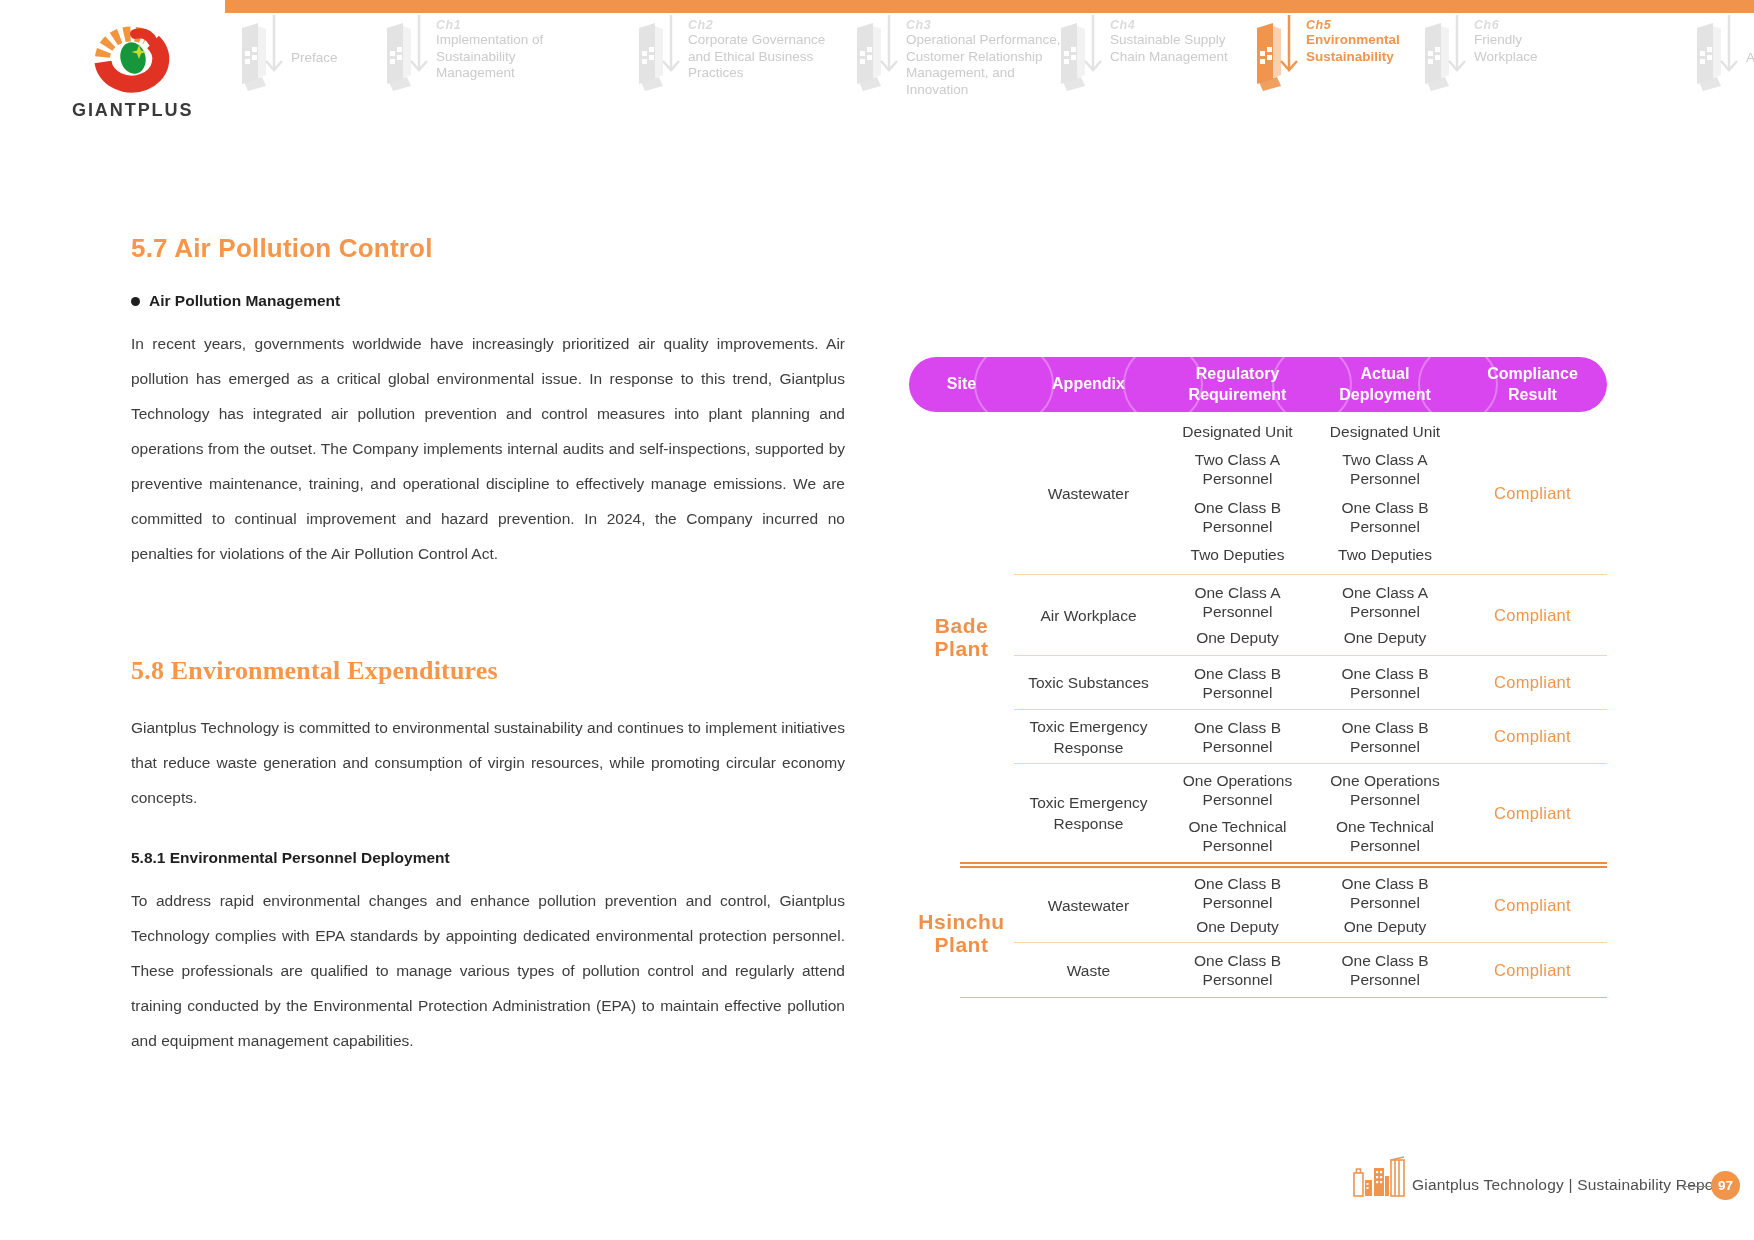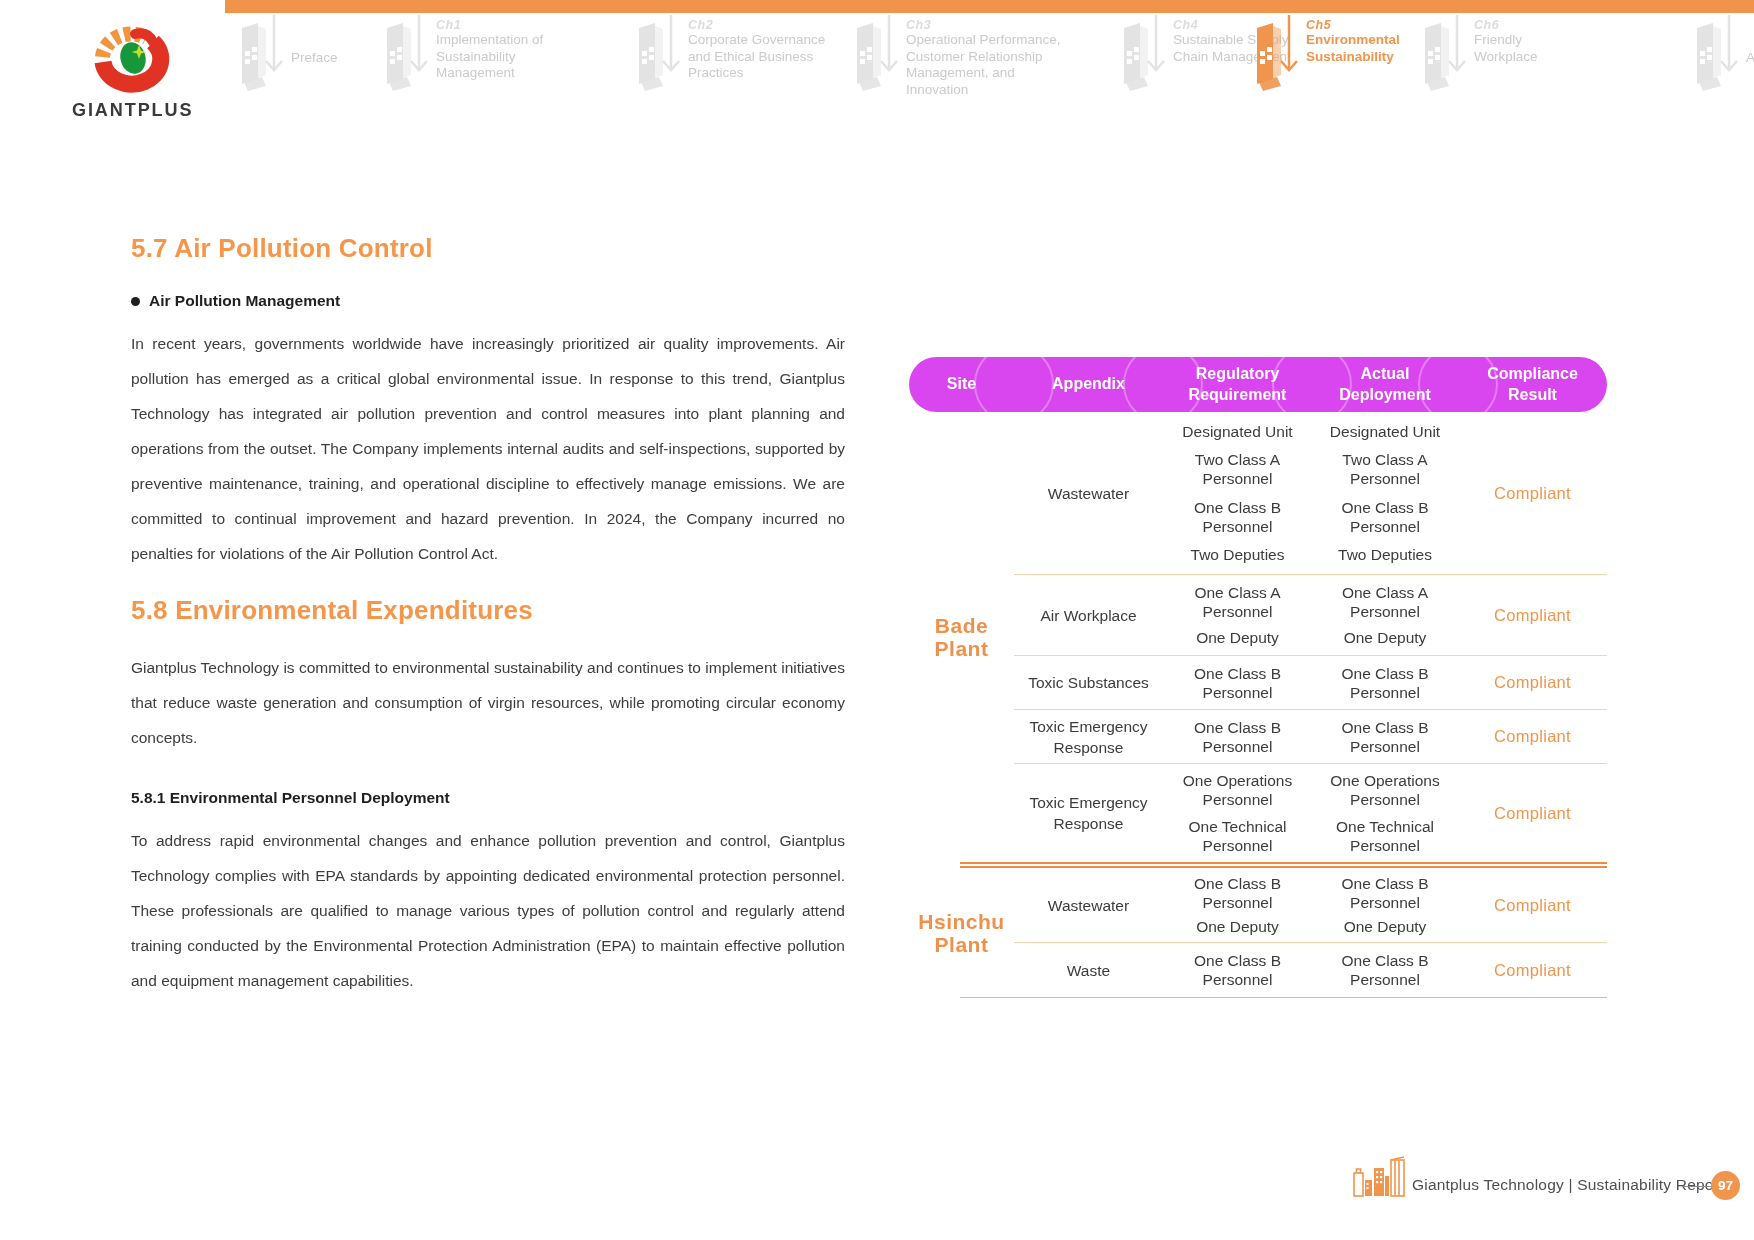--- a/index.html
+++ b/index.html
@@ -22,21 +22,21 @@
   .nav-text.solo { padding-top:35px;text-align:center; }
 
   
   .logo { position:absolute; left:52px; top:20px; width:120px; text-align:left;margin-left:20px; }
   .logo svg { display:block; margin:0 auto; }
   .logo-text { margin-top:1px; font-size:19px; font-weight:700; letter-spacing:2px; color:#3A3A3A; transform:scaleX(.95); transform-origin:left; }
 
   
   .content { position:absolute; left:131px; top:233px; width:714px; color:#3D3D3D; }
   .sec-title { margin:0; font-size:26px; line-height:31px; font-weight:600; color:#F5964A; letter-spacing:0.2px; }
-  .sec-title.second { margin-top:24px; }
+  .sec-title.second { margin-top:84px;font-family:Liberation Serif, serif; }
   .bullet-row { margin-top:28px; display:flex; align-items:center; gap:9px; }
   .bullet-dot { width:9px; height:9px; border-radius:50%; background:#1F1F1F; flex:0 0 auto; }
   .bullet-label { font-size:15.5px; font-weight:700; color:#1F1F1F; }
   p.body { margin:16px 0 0 0; font-size:15.5px; line-height:35px; text-align:justify; }
   p.body.p58 { margin-top:24px; }
   .sub-title { margin:34px 0 0 0; font-size:15.5px; font-weight:700; color:#1F1F1F; }
 
   
   .pre { white-space:pre-line; }
   .envtable { position:absolute; left:909px; top:357px; width:698px; font-size:15.5px; color:#3C3C3C; }
@@ -141,21 +141,21 @@
     <span class="icon">
         <svg class="nav-icon-gray">
           <use href="#bldg"></use>
         </svg>
       </span>
     <span class="nav-text" style="width:155px">
       <div class="nav-ch">Ch3</div>
       <div class="nav-title">Operational Performance, Customer Relationship Management, and Innovation</div>
     </span>
   </div>
-  <div class="nav-item" style="left:1115px;width:190px">
+  <div class="nav-item" style="left:1052px;width:190px">
     <span class="icon">
         <svg class="nav-icon-gray">
           <use href="#bldg"></use>
         </svg>
       </span>
     <span class="nav-text" style="width:130px">
       <div class="nav-ch">Ch4</div>
       <div class="nav-title">Sustainable Supply Chain Management</div>
     </span>
   </div>

